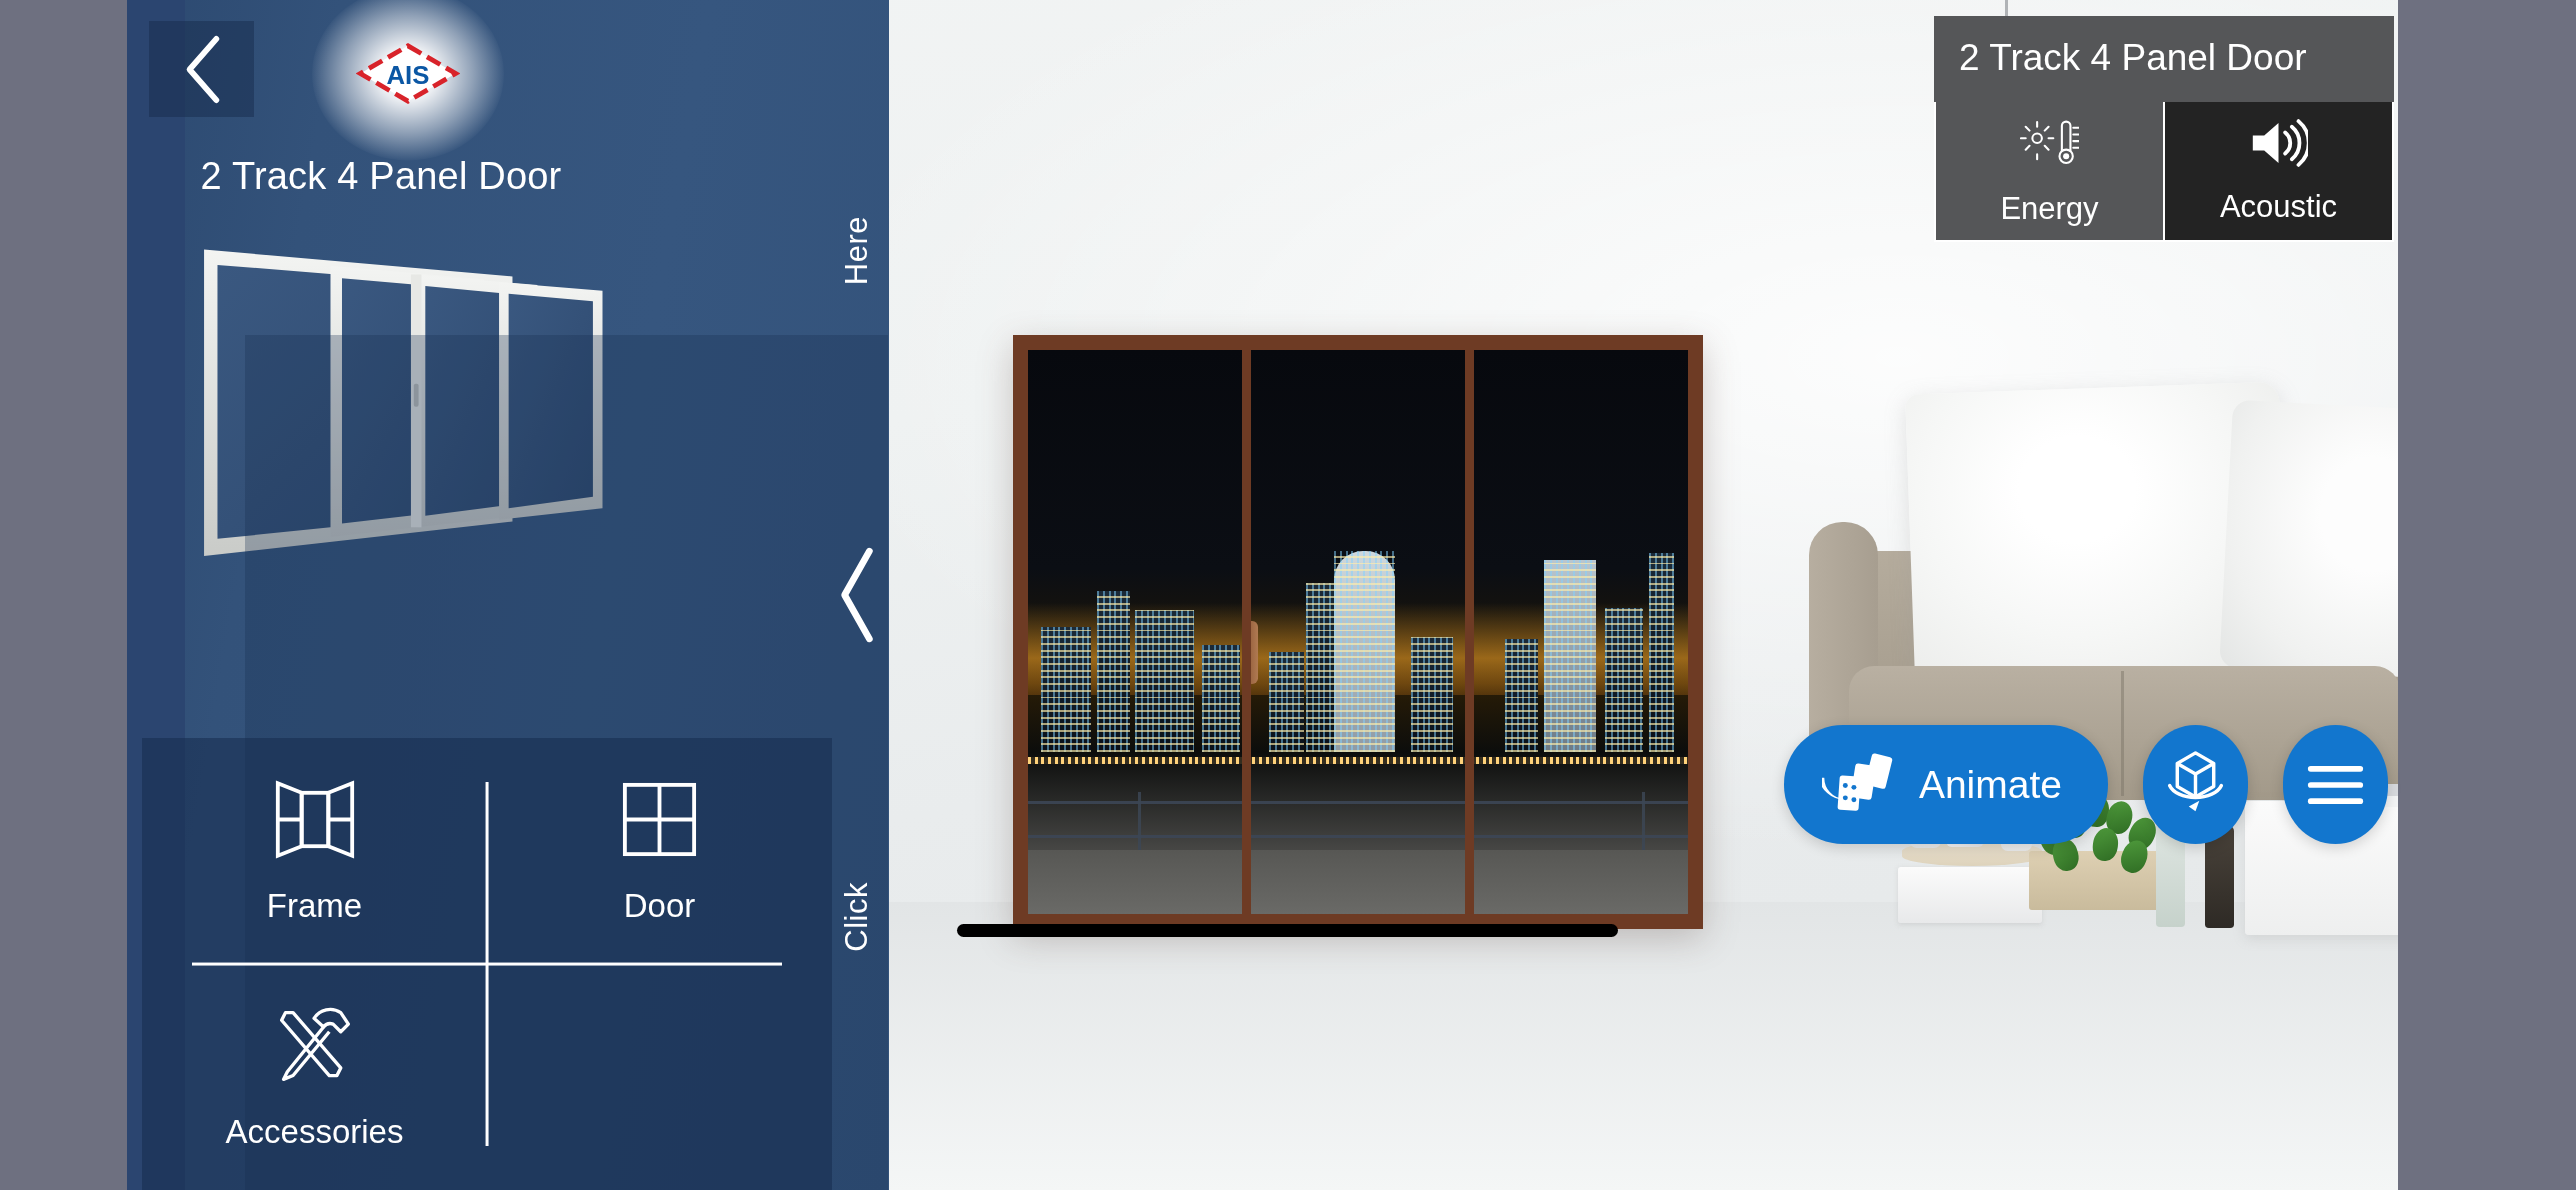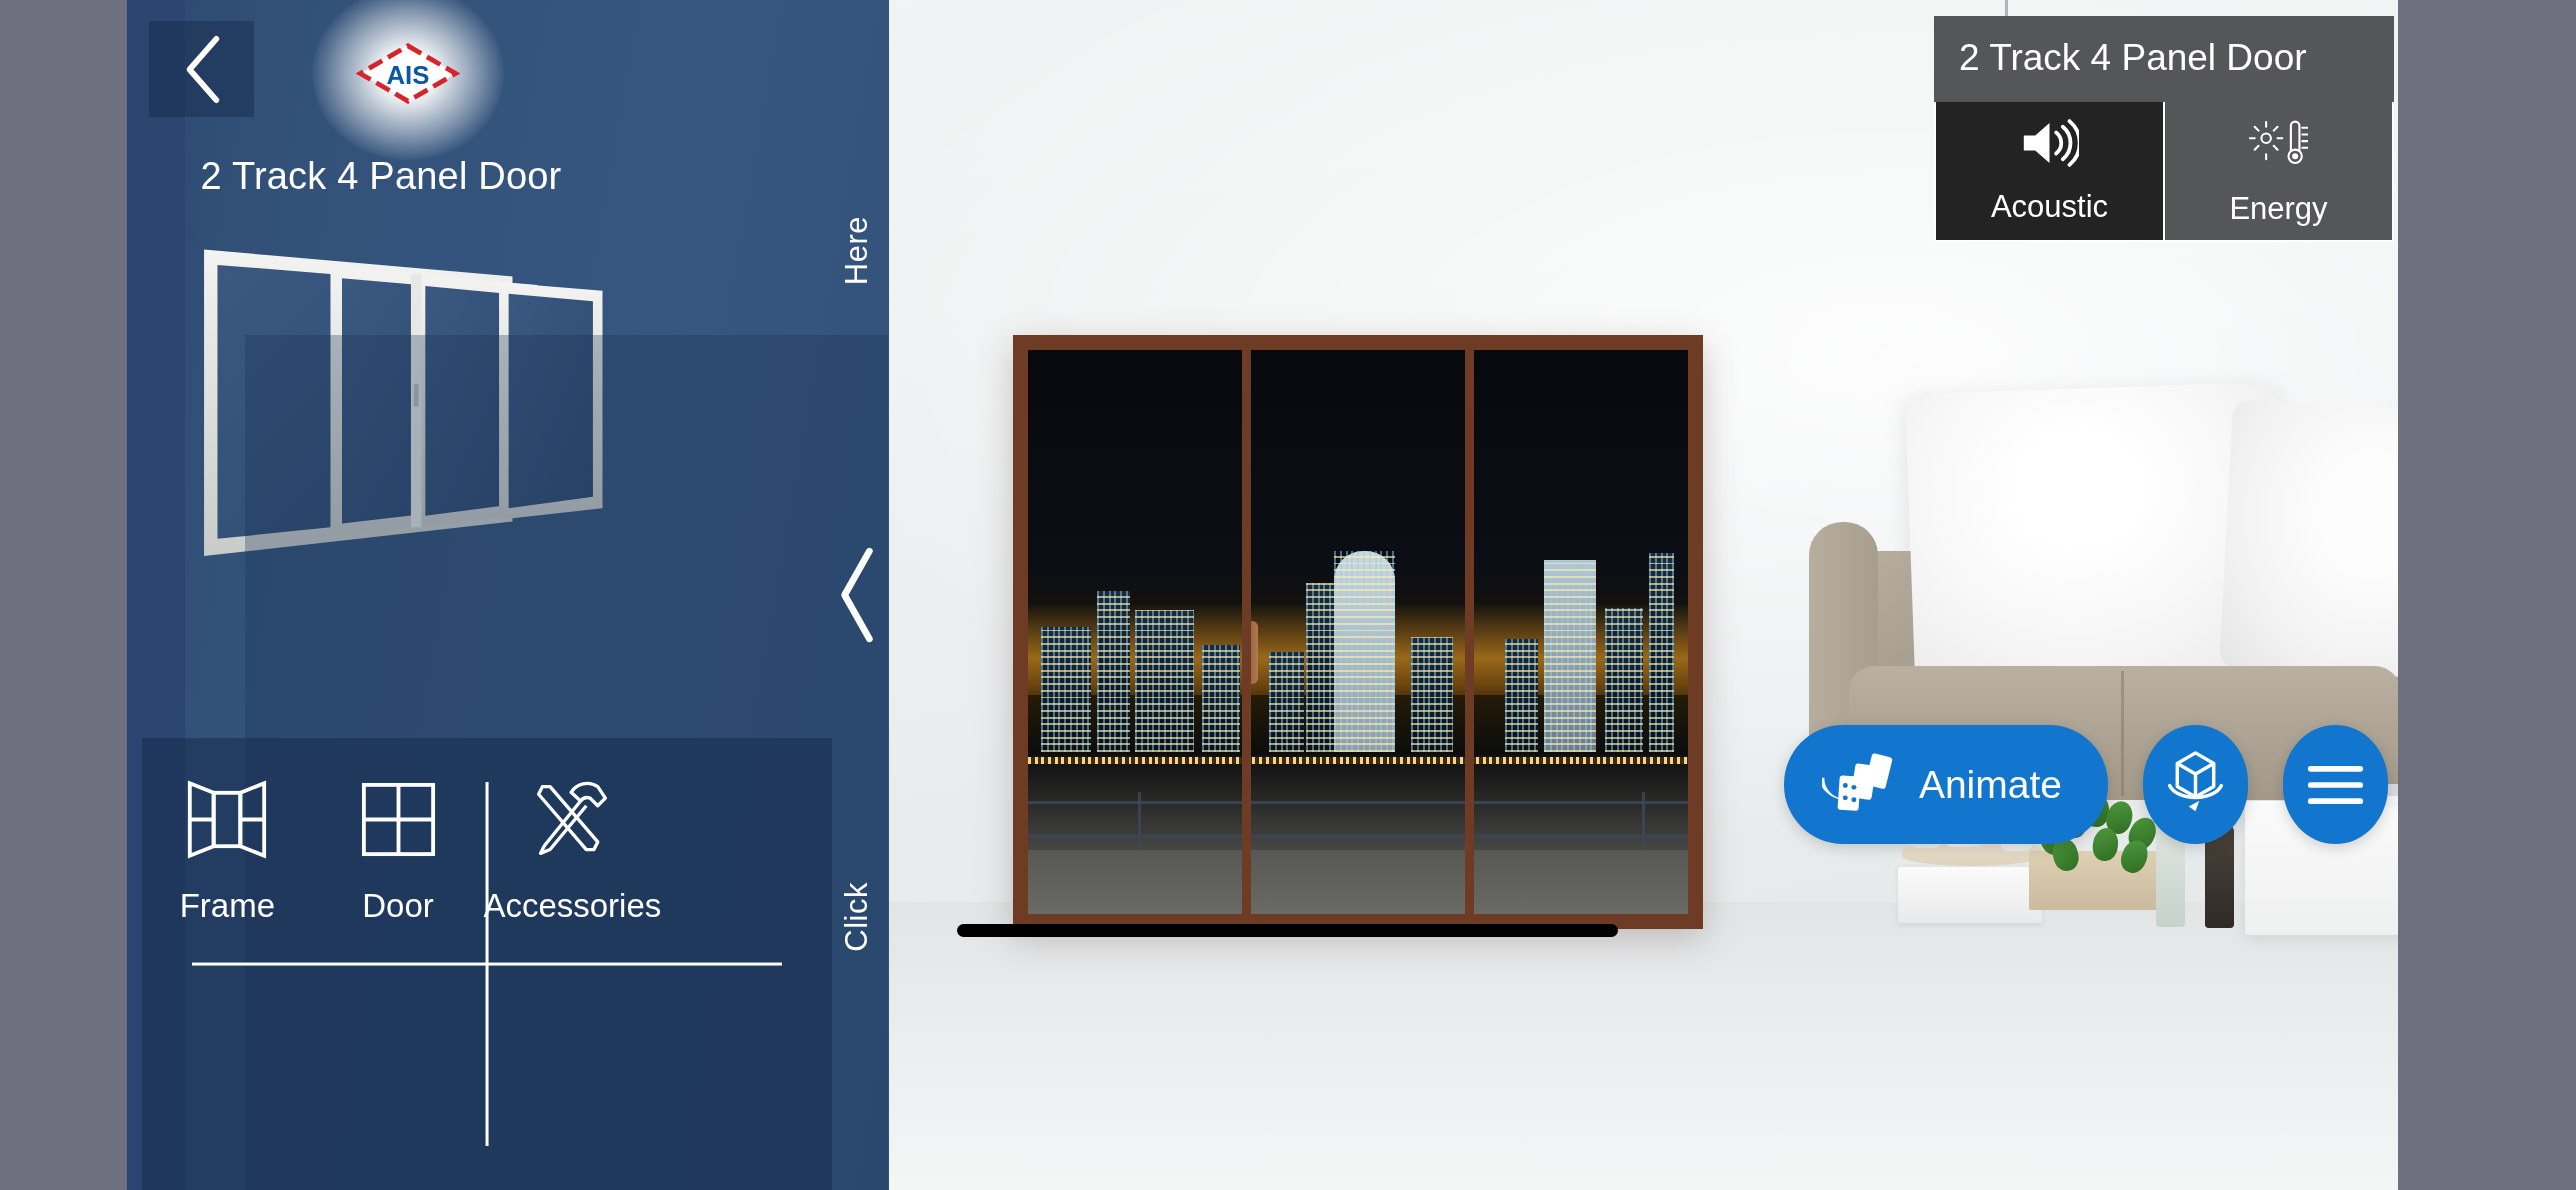--- a/index.html
+++ b/index.html
@@ -124,21 +124,21 @@
   .product-3d { position:absolute; left:196px; top:240px; width:518px; height:431px; }
 
   
   .panel-scrim { position:absolute; left:245px; top:335px; width:643px; height:855px;
       background:rgba(24,46,80,.30); }
 
   
   .opt-card { position:absolute; left:142px; top:738px; width:690px; height:452px;
       background:rgba(22,44,78,.55); }
   .opt-grid { position:absolute; inset:0; display:grid;
-      grid-template-columns:1fr 1fr 1fr 1fr; grid-template-rows:1fr 1fr;text-align:center; }
+      grid-template-columns:1fr 1fr; grid-template-rows:1fr 1fr;text-align:center; }
   .opt { display:flex; flex-direction:column; align-items:center; justify-content:center;
       gap:25px; cursor:pointer; }
   .opt-ico { width:96px; height:84px; display:flex; align-items:center; justify-content:center; }
   .opt-label { color:#fff; font-size:33px; font-weight:400; }
   .divider-v { position:absolute; left:50%; top:44px; width:2.9px; height:364px;
       background:#fff; transform:translateX(-50%); }
   .divider-h { position:absolute; left:50px; top:50%; width:590px; height:2.9px;
       background:#fff; transform:translateY(-50%); }
 
   
@@ -378,43 +378,43 @@
     <svg class="chev" width="40" height="100" viewBox="0 0 42 104">
       <path d="M34 6 L8 52 L34 98" fill="none" stroke="#fff" stroke-width="7" stroke-linecap="round" stroke-linejoin="round"></path>
     </svg>
     <div class="vtext">Click</div>
   </div>
 
   <div class="info">
     <div class="info-head">2 Track 4 Panel Door</div>
     <div class="info-tabs">
 
-      <div class="info-tab active">
-        <svg width="59" height="50" viewBox="0 0 62 52">
-          <path d="M4 18 H16 L31 5 V47 L16 34 H4 Z" fill="#fff"></path>
-          <path d="M38 15 a14 14 0 0 1 0 22" fill="none" stroke="#fff" stroke-width="4" stroke-linecap="round"></path>
-          <path d="M45 9 a22 22 0 0 1 0 34" fill="none" stroke="#fff" stroke-width="4" stroke-linecap="round"></path>
-          <path d="M52 3 a30 30 0 0 1 0 46" fill="none" stroke="#fff" stroke-width="4" stroke-linecap="round"></path>
-        </svg>
-        <div class="info-tab-label">Acoustic</div>
-      </div>
-
       <div class="info-tab inactive">
         <svg width="59" height="54" viewBox="0 0 62 56">
           <g stroke="#fff" stroke-width="2.2" stroke-linecap="round" fill="none">
             <circle cx="18" cy="23" r="5"></circle>
             <path d="M18 11 V6 M18 40 V45 M6 23 H1 M30 23 H35
                      M10 15 L6 11 M26 31 L30 35 M10 31 L6 35 M26 15 L30 11"></path>
             <path d="M44 36 V10 a4.5 4.5 0 0 1 9 0 V36"></path>
             <circle cx="48.5" cy="42" r="7"></circle>
             <path d="M56 12 H62 M56 19 H62 M56 26 H62 M56 33 H62"></path>
           </g>
           <circle cx="48.5" cy="42" r="3.2" fill="#fff"></circle>
         </svg>
         <div class="info-tab-label">Energy</div>
+      </div>
+
+      <div class="info-tab active">
+        <svg width="59" height="50" viewBox="0 0 62 52">
+          <path d="M4 18 H16 L31 5 V47 L16 34 H4 Z" fill="#fff"></path>
+          <path d="M38 15 a14 14 0 0 1 0 22" fill="none" stroke="#fff" stroke-width="4" stroke-linecap="round"></path>
+          <path d="M45 9 a22 22 0 0 1 0 34" fill="none" stroke="#fff" stroke-width="4" stroke-linecap="round"></path>
+          <path d="M52 3 a30 30 0 0 1 0 46" fill="none" stroke="#fff" stroke-width="4" stroke-linecap="round"></path>
+        </svg>
+        <div class="info-tab-label">Acoustic</div>
       </div>
 
     </div>
   </div>
 
   <div class="actions">
 
     <div class="btn-animate">
       <svg width="81" height="63" viewBox="0 0 84 66">
         <path d="M2 26 a22 22 0 0 0 20 22 l-3 -8 l14 8 l-14 9 l3 -8 a28 28 0 0 1 -26 -23 Z" fill="#fff"></path>

